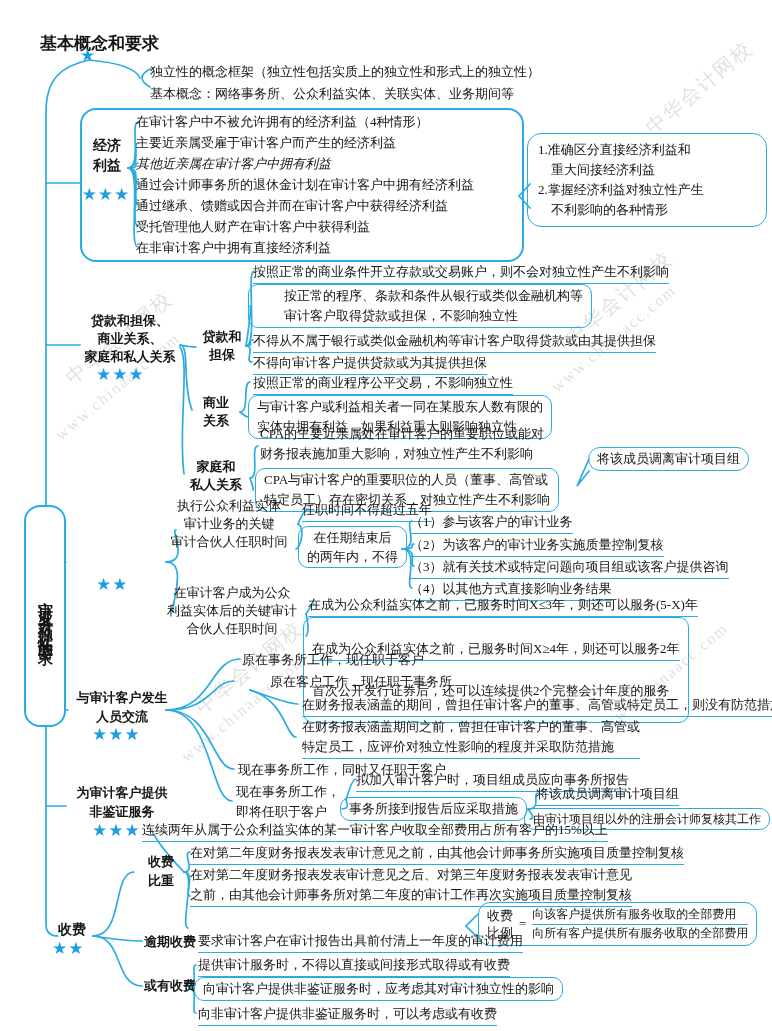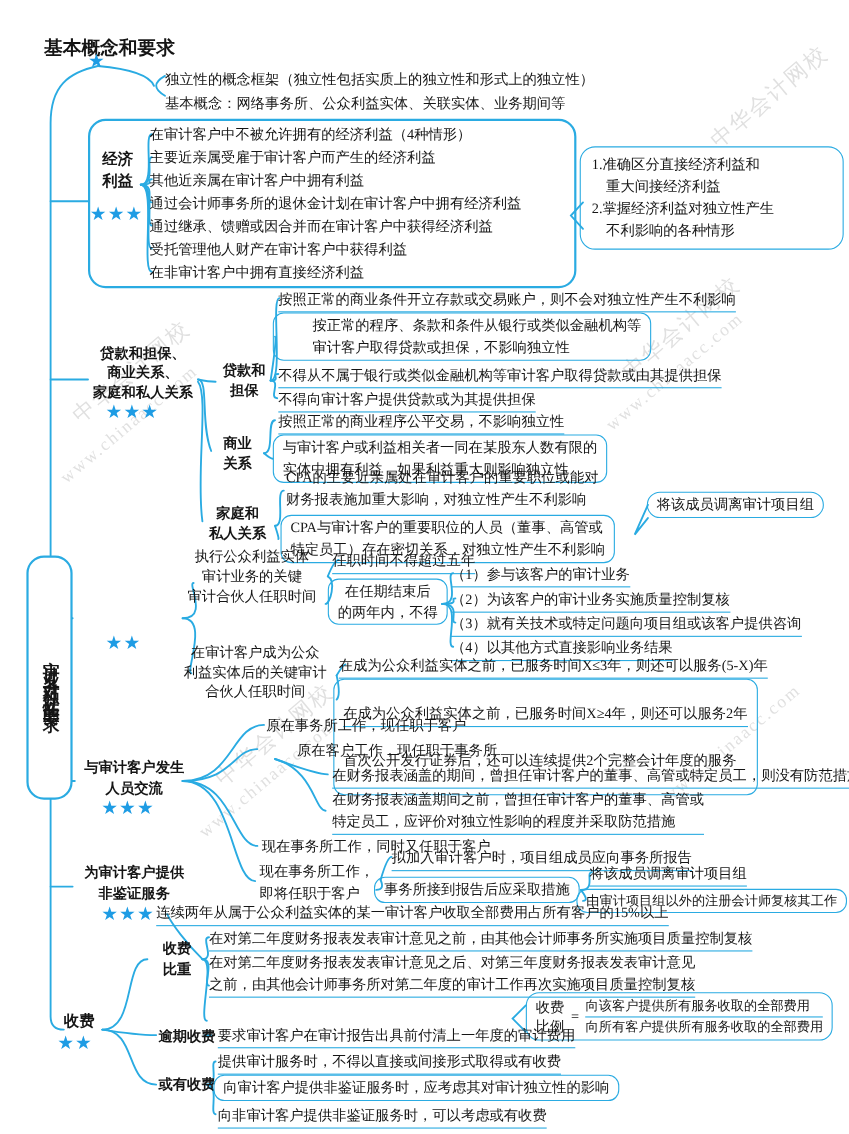--- a/index.html
+++ b/index.html
@@ -132,21 +132,21 @@
   <div class="n stars" style="left:80px;top:47px;">★</div>
   <div class="n" style="left:150px;top:62px;">独立性的概念框架（独立性包括实质上的独立性和形式上的独立性）</div>
   <div class="n" style="left:150px;top:84px;">基本概念：网络事务所、公众利益实体、关联实体、业务期间等</div>
 
   <div class="bigbox" style="left:80px;top:108px;width:440px;height:150px;"></div>
   <div class="n b c" style="left:84px;top:136px;width:46px;font-size:14px;">经济
 利益</div>
   <div class="n stars" style="left:76px;top:186px;width:60px;text-align:center;">★★★</div>
   <div class="n" style="left:136px;top:112px;">在审计客户中不被允许拥有的经济利益（4种情形）</div>
   <div class="n" style="left:136px;top:133px;">主要近亲属受雇于审计客户而产生的经济利益</div>
-  <div class="n" style="left:136px;top:154px;">其他近亲属在审计客户中拥有利益</div>
+  <div class="n" style="left:136px;top:154px;font-style:italic;">其他近亲属在审计客户中拥有利益</div>
   <div class="n" style="left:136px;top:175px;">通过会计师事务所的退休金计划在审计客户中拥有经济利益</div>
   <div class="n" style="left:136px;top:196px;">通过继承、馈赠或因合并而在审计客户中获得经济利益</div>
   <div class="n" style="left:136px;top:217px;">受托管理他人财产在审计客户中获得利益</div>
   <div class="n" style="left:136px;top:238px;">在非审计客户中拥有直接经济利益</div>
   <div class="n box" style="left:527px;top:133px;width:218px;padding:6px 10px;border-radius:14px;">1.准确区分直接经济利益和
 　重大间接经济利益
 2.掌握经济利益对独立性产生
 　不利影响的各种情形</div>
 
   <div class="n b c" style="left:80px;top:312px;width:100px;line-height:18px;">贷款和担保、

